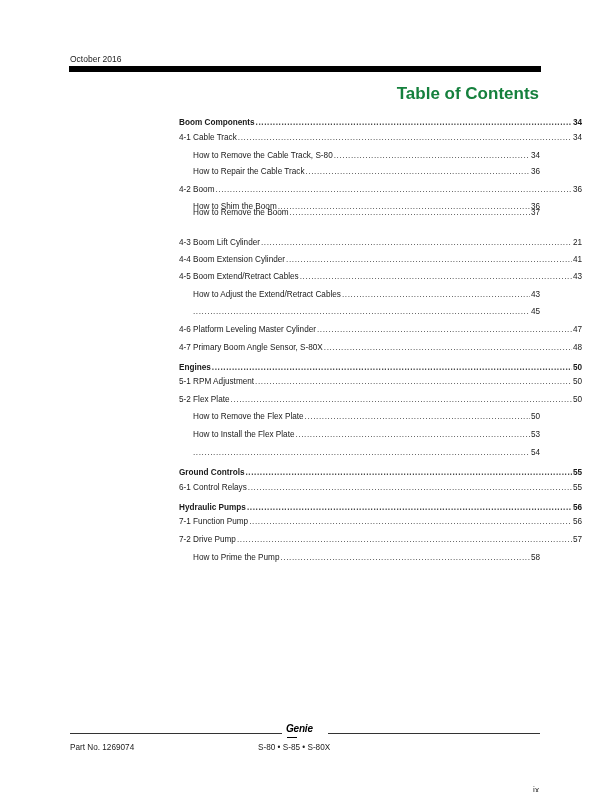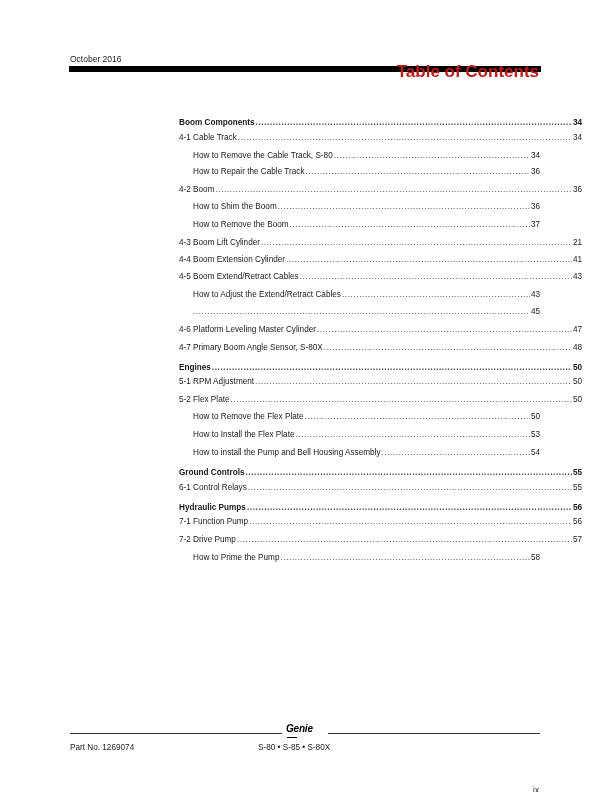--- a/index.html
+++ b/index.html
@@ -2,21 +2,21 @@
 <html><head>
   <meta charset="utf-8">
   <style>
     html, body { margin: 0; padding: 0; }
     body {
       width: 612px; height: 792px; background: #ffffff; position: relative;
       font-family: "Liberation Sans", sans-serif; color: #1a1a1a; overflow: hidden;
     }
     .date { position: absolute; left: 70px; top: 54px; font-size: 8.5px; color: #222; }
     .topbar { position: absolute; left: 69px; top: 66px; width: 472px; height: 6px; background: #000; }
-    .title { position: absolute; right: 73px; top: 62px; font-size: 17px; font-weight: bold; color: #b91c1c; }
+    .title { position: absolute; right: 73px; top: 84px; font-size: 17px; font-weight: bold; color: #15803d; }
     .toc { position: absolute; left: 179px; top: 0; width: 361px; }
     .row {
       position: absolute; left: 0; width: 403px; height: 11px; display: flex; align-items: baseline;
       font-size: 8.2px; line-height: 11px; white-space: nowrap;
     }
     .row.sub { left: 14px; width: 347px; }
     .row.bold { font-weight: bold; }
     .row .lbl { flex: 0 0 auto; padding-right: 1px; }
     .row .dots { flex: 1 1 auto; overflow: hidden; color: #444; letter-spacing: 0.6px; }
     .row .dots::after { content: "................................................................................................................................................................................................................"; }
@@ -57,21 +57,21 @@
   <div class="row" style="top:184px">
     <span class="lbl">4-2 Boom</span>
       <span class="dots"></span>
       <span class="pg">36</span>
   </div>
   <div class="row sub" style="top:201px">
     <span class="lbl">How to Shim the Boom</span>
       <span class="dots"></span>
       <span class="pg">36</span>
   </div>
-  <div class="row sub" style="top:219px">
+  <div class="row sub" style="top:207px">
     <span class="lbl">How to Remove the Boom</span>
       <span class="dots"></span>
       <span class="pg">37</span>
   </div>
   <div class="row" style="top:237px">
     <span class="lbl">4-3 Boom Lift Cylinder</span>
       <span class="dots"></span>
       <span class="pg">21</span>
   </div>
   <div class="row" style="top:254px">
@@ -122,21 +122,20 @@
     <span class="lbl">How to Remove the Flex Plate</span>
       <span class="dots"></span>
       <span class="pg">50</span>
   </div>
   <div class="row sub" style="top:429px">
     <span class="lbl">How to Install the Flex Plate</span>
       <span class="dots"></span>
       <span class="pg">53</span>
   </div>
   <div class="row sub" style="top:447px">
-    <span class="lbl">How to install the Pump and Bell Housing Assembly</span>
       <span class="dots"></span>
       <span class="pg">54</span>
   </div>
   <div class="row bold" style="top:467px">
     <span class="lbl">Ground Controls</span>
       <span class="dots"></span>
       <span class="pg">55</span>
   </div>
   <div class="row" style="top:482px">
     <span class="lbl">6-1 Control Relays</span>

